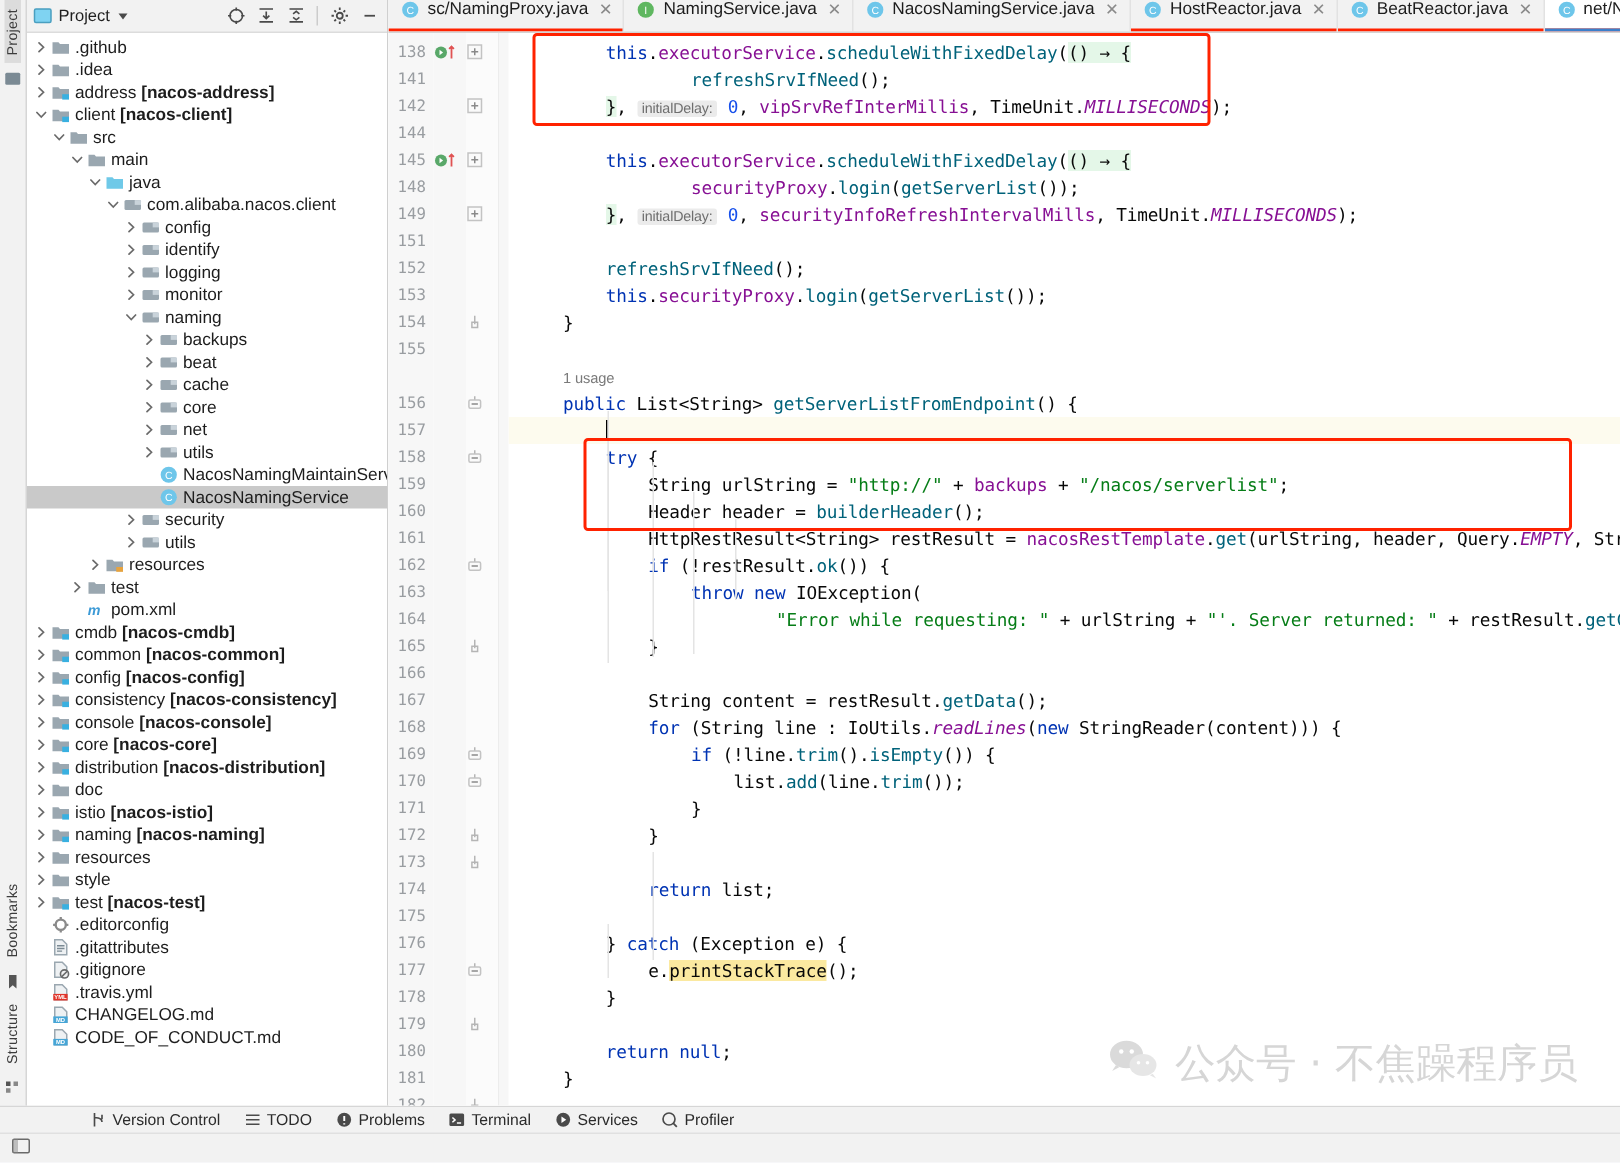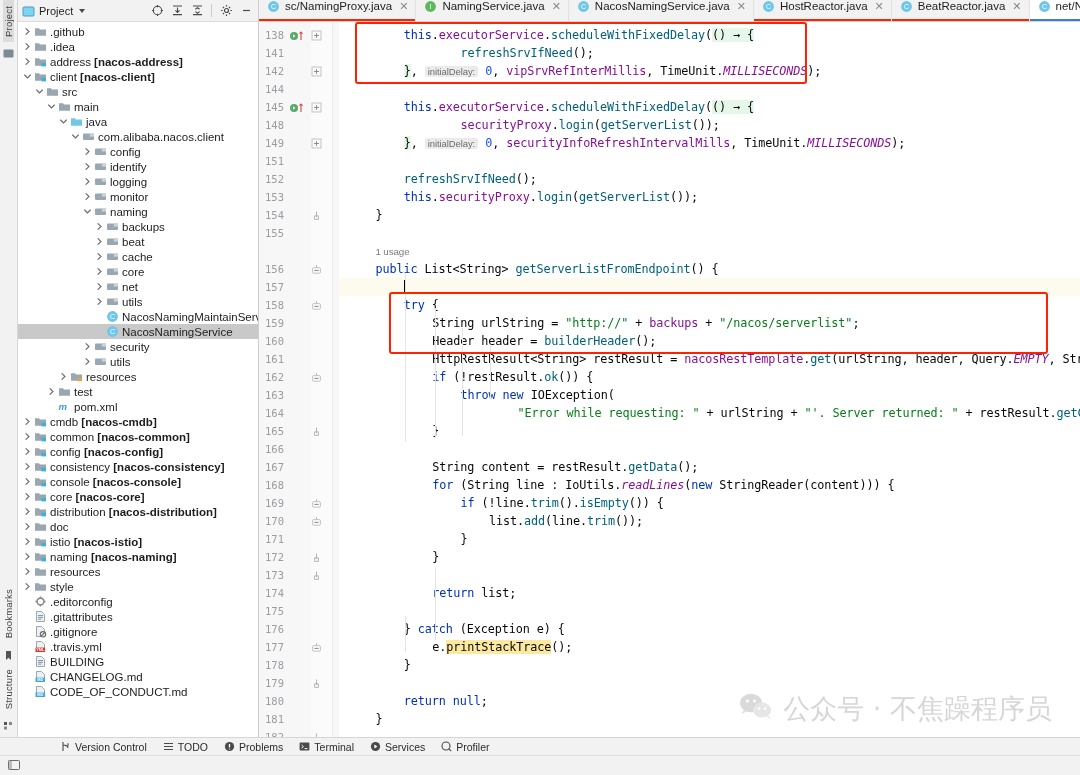--- a/index.html
+++ b/index.html
@@ -713,20 +713,34 @@
               </svg>
             </span>
             <span class="nico">
               <svg width="13" height="13" viewBox="0 0 13 13">
                 <path d="M1 3.2h4l1 1.2h6v6.4H1z" fill="#9aa7b0"></path>
               </svg>
             </span>
             <span class="nlabel">style</span>
           </div>
           <div class="node" style="padding-left: 4px;">
+            <span class="arrow">
+              <svg width="9" height="9" viewBox="0 0 9 9">
+                <path d="M3 1.6L6 4.5 3 7.4" fill="none" stroke="#6a6a6a" stroke-width="1.15" stroke-linecap="round"></path>
+              </svg>
+            </span>
+            <span class="nico">
+              <svg width="13" height="13" viewBox="0 0 13 13">
+                <path d="M1 3.2h4l1 1.2h6v6.4H1z" fill="#9aa7b0"></path>
+                <rect x="7.5" y="7.8" width="4.5" height="3.6" fill="#39b0e0"></rect>
+              </svg>
+            </span>
+            <span class="nlabel">test <b>[nacos-test]</b></span>
+          </div>
+          <div class="node" style="padding-left: 4px;">
             <span class="arrow"></span>
             <span class="nico">
               <svg width="13" height="13" viewBox="0 0 13 13">
                 <circle cx="6.5" cy="6.5" r="3.4" fill="none" stroke="#8a8a8a" stroke-width="1.6"></circle>
                 <path d="M6.5 1.4v1.4M6.5 10.2v1.4M1.4 6.5h1.4M10.2 6.5h1.4" stroke="#8a8a8a" stroke-width="1.5"></path>
               </svg>
             </span>
             <span class="nlabel">.editorconfig</span>
           </div>
           <div class="node" style="padding-left: 4px;">
@@ -753,30 +767,20 @@
           <div class="node" style="padding-left: 4px;">
             <span class="arrow"></span>
             <span class="nico">
               <svg width="13" height="13" viewBox="0 0 13 13">
                 <path d="M2.5 1.5h5l3 3v7h-8z" fill="#eef1f3" stroke="#9aa7b0"></path>
                 <rect x="1.5" y="7.6" width="9.6" height="4.4" fill="#e0342a"></rect>
                 <text x="6.3" y="11.1" font-size="3.9" font-weight="bold" font-family="Liberation Sans" fill="#fff" text-anchor="middle">YML</text>
               </svg>
             </span>
             <span class="nlabel">.travis.yml</span>
-          </div>
-          <div class="node" style="padding-left: 4px;">
-            <span class="arrow"></span>
-            <span class="nico">
-              <svg width="13" height="13" viewBox="0 0 13 13">
-                <path d="M2.5 1.5h5l3 3v7h-8z" fill="#eef1f3" stroke="#9aa7b0"></path>
-                <path d="M4 5.5h5M4 7.3h5M4 9.1h3.4" stroke="#7b8a94" stroke-width=".9"></path>
-              </svg>
-            </span>
-            <span class="nlabel">BUILDING</span>
           </div>
           <div class="node" style="padding-left: 4px;">
             <span class="arrow"></span>
             <span class="nico">
               <svg width="13" height="13" viewBox="0 0 13 13">
                 <path d="M2.5 1.5h5l3 3v7h-8z" fill="#eef1f3" stroke="#9aa7b0"></path>
                 <rect x="1.5" y="7.6" width="9.6" height="4.4" fill="#46a5d6"></rect>
                 <text x="6.3" y="11.1" font-size="3.9" font-weight="bold" font-family="Liberation Sans" fill="#fff" text-anchor="middle">MD</text>
               </svg>
             </span>

